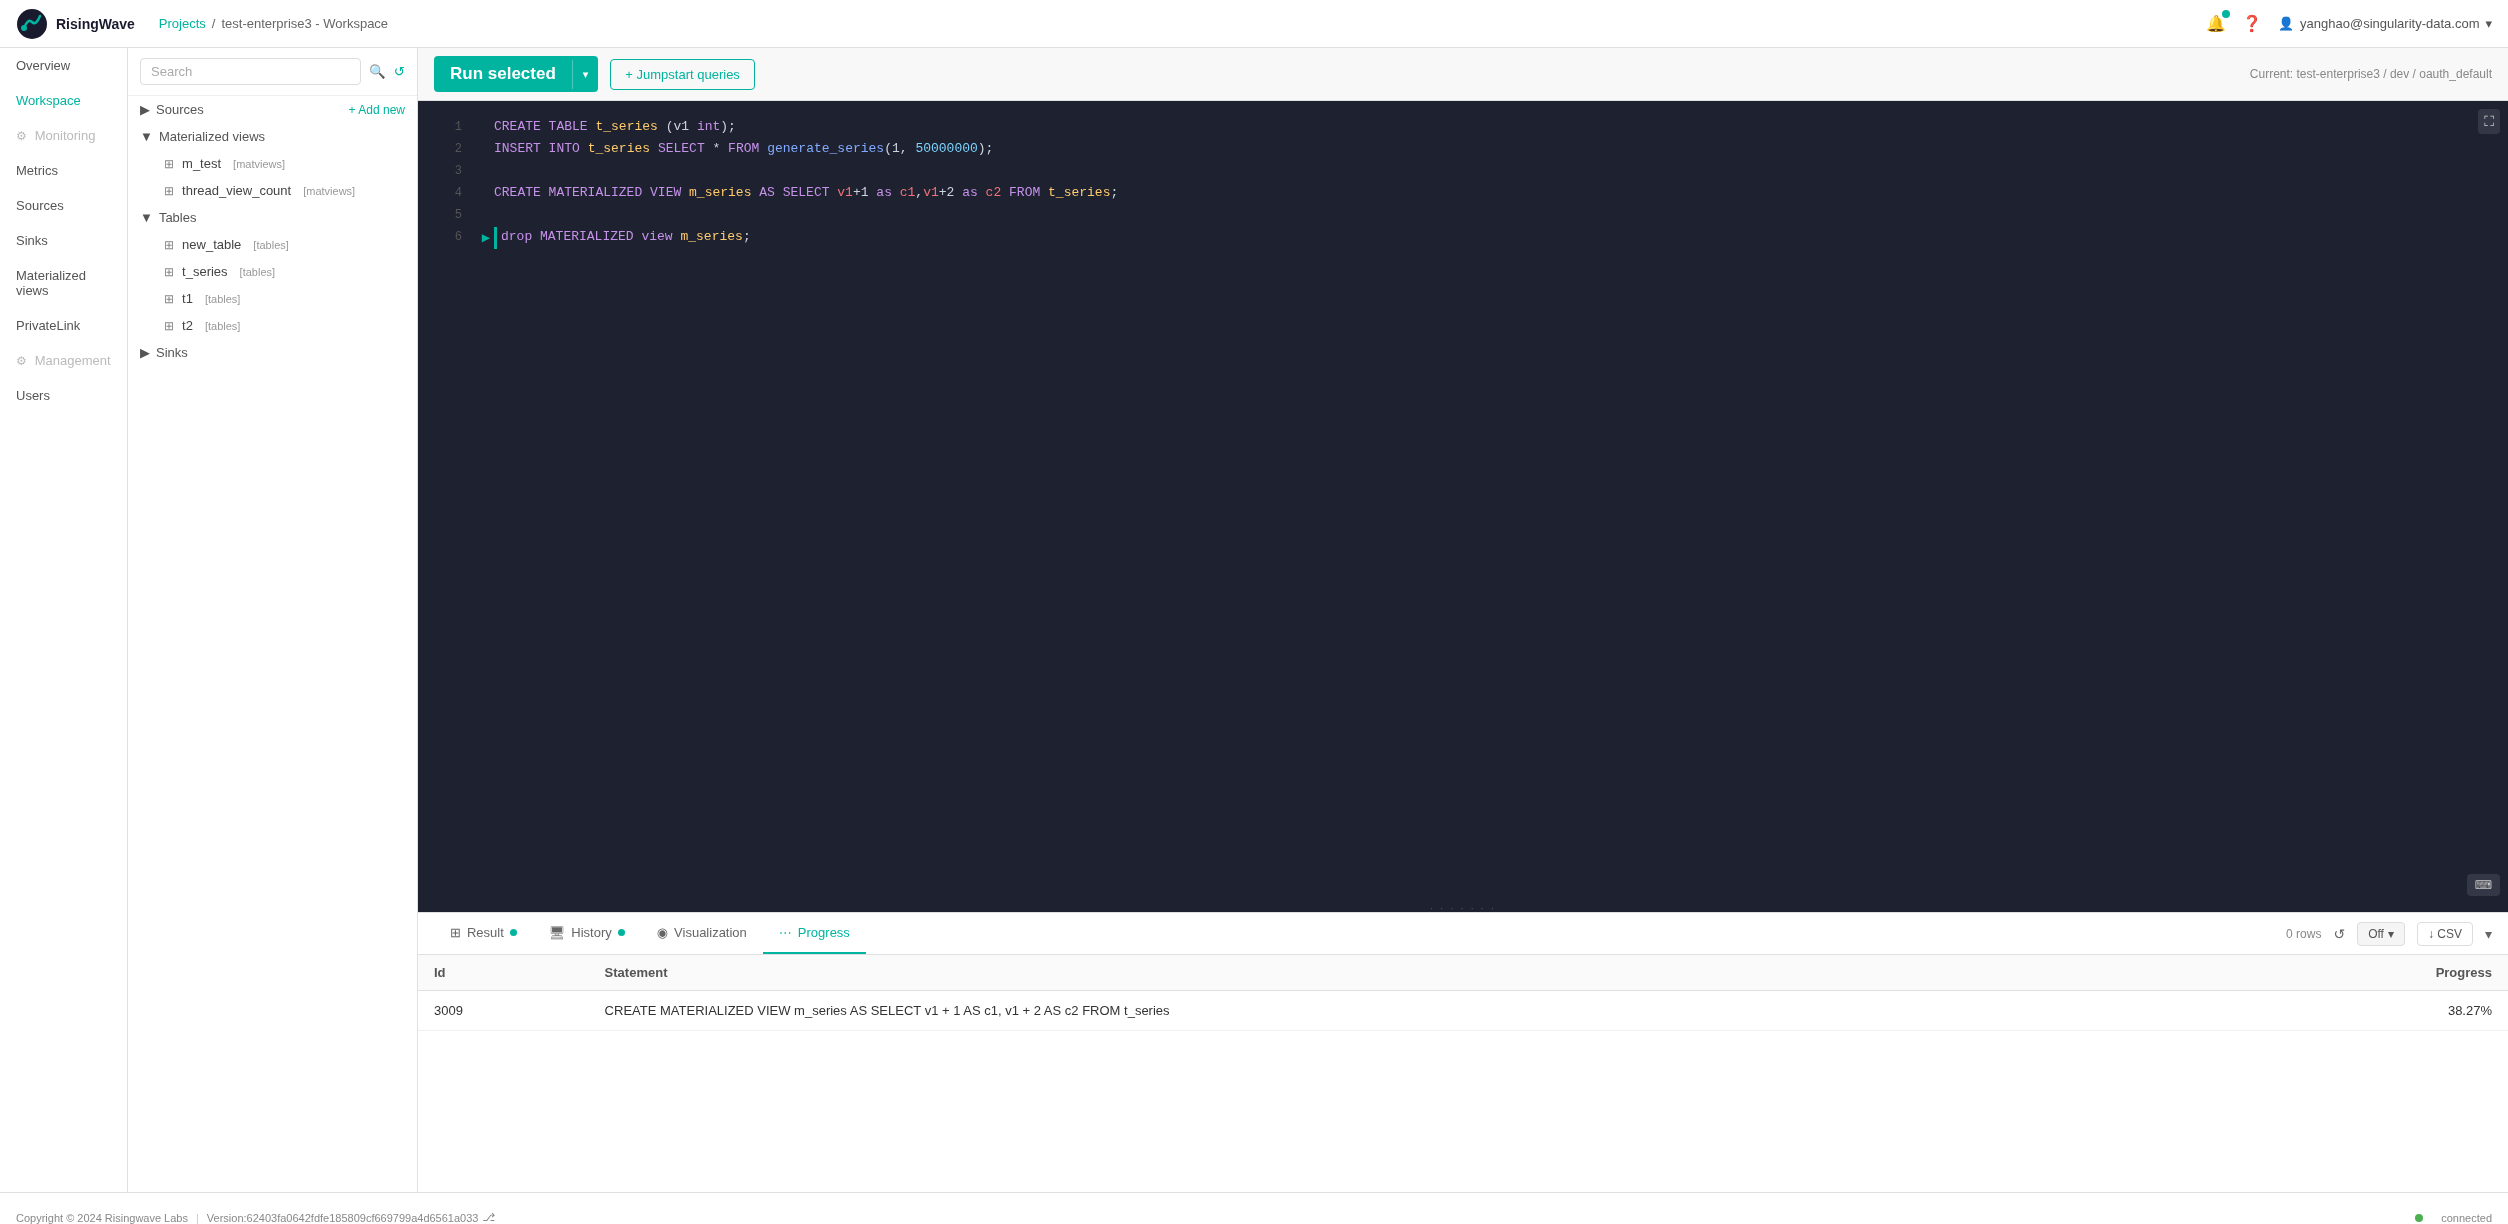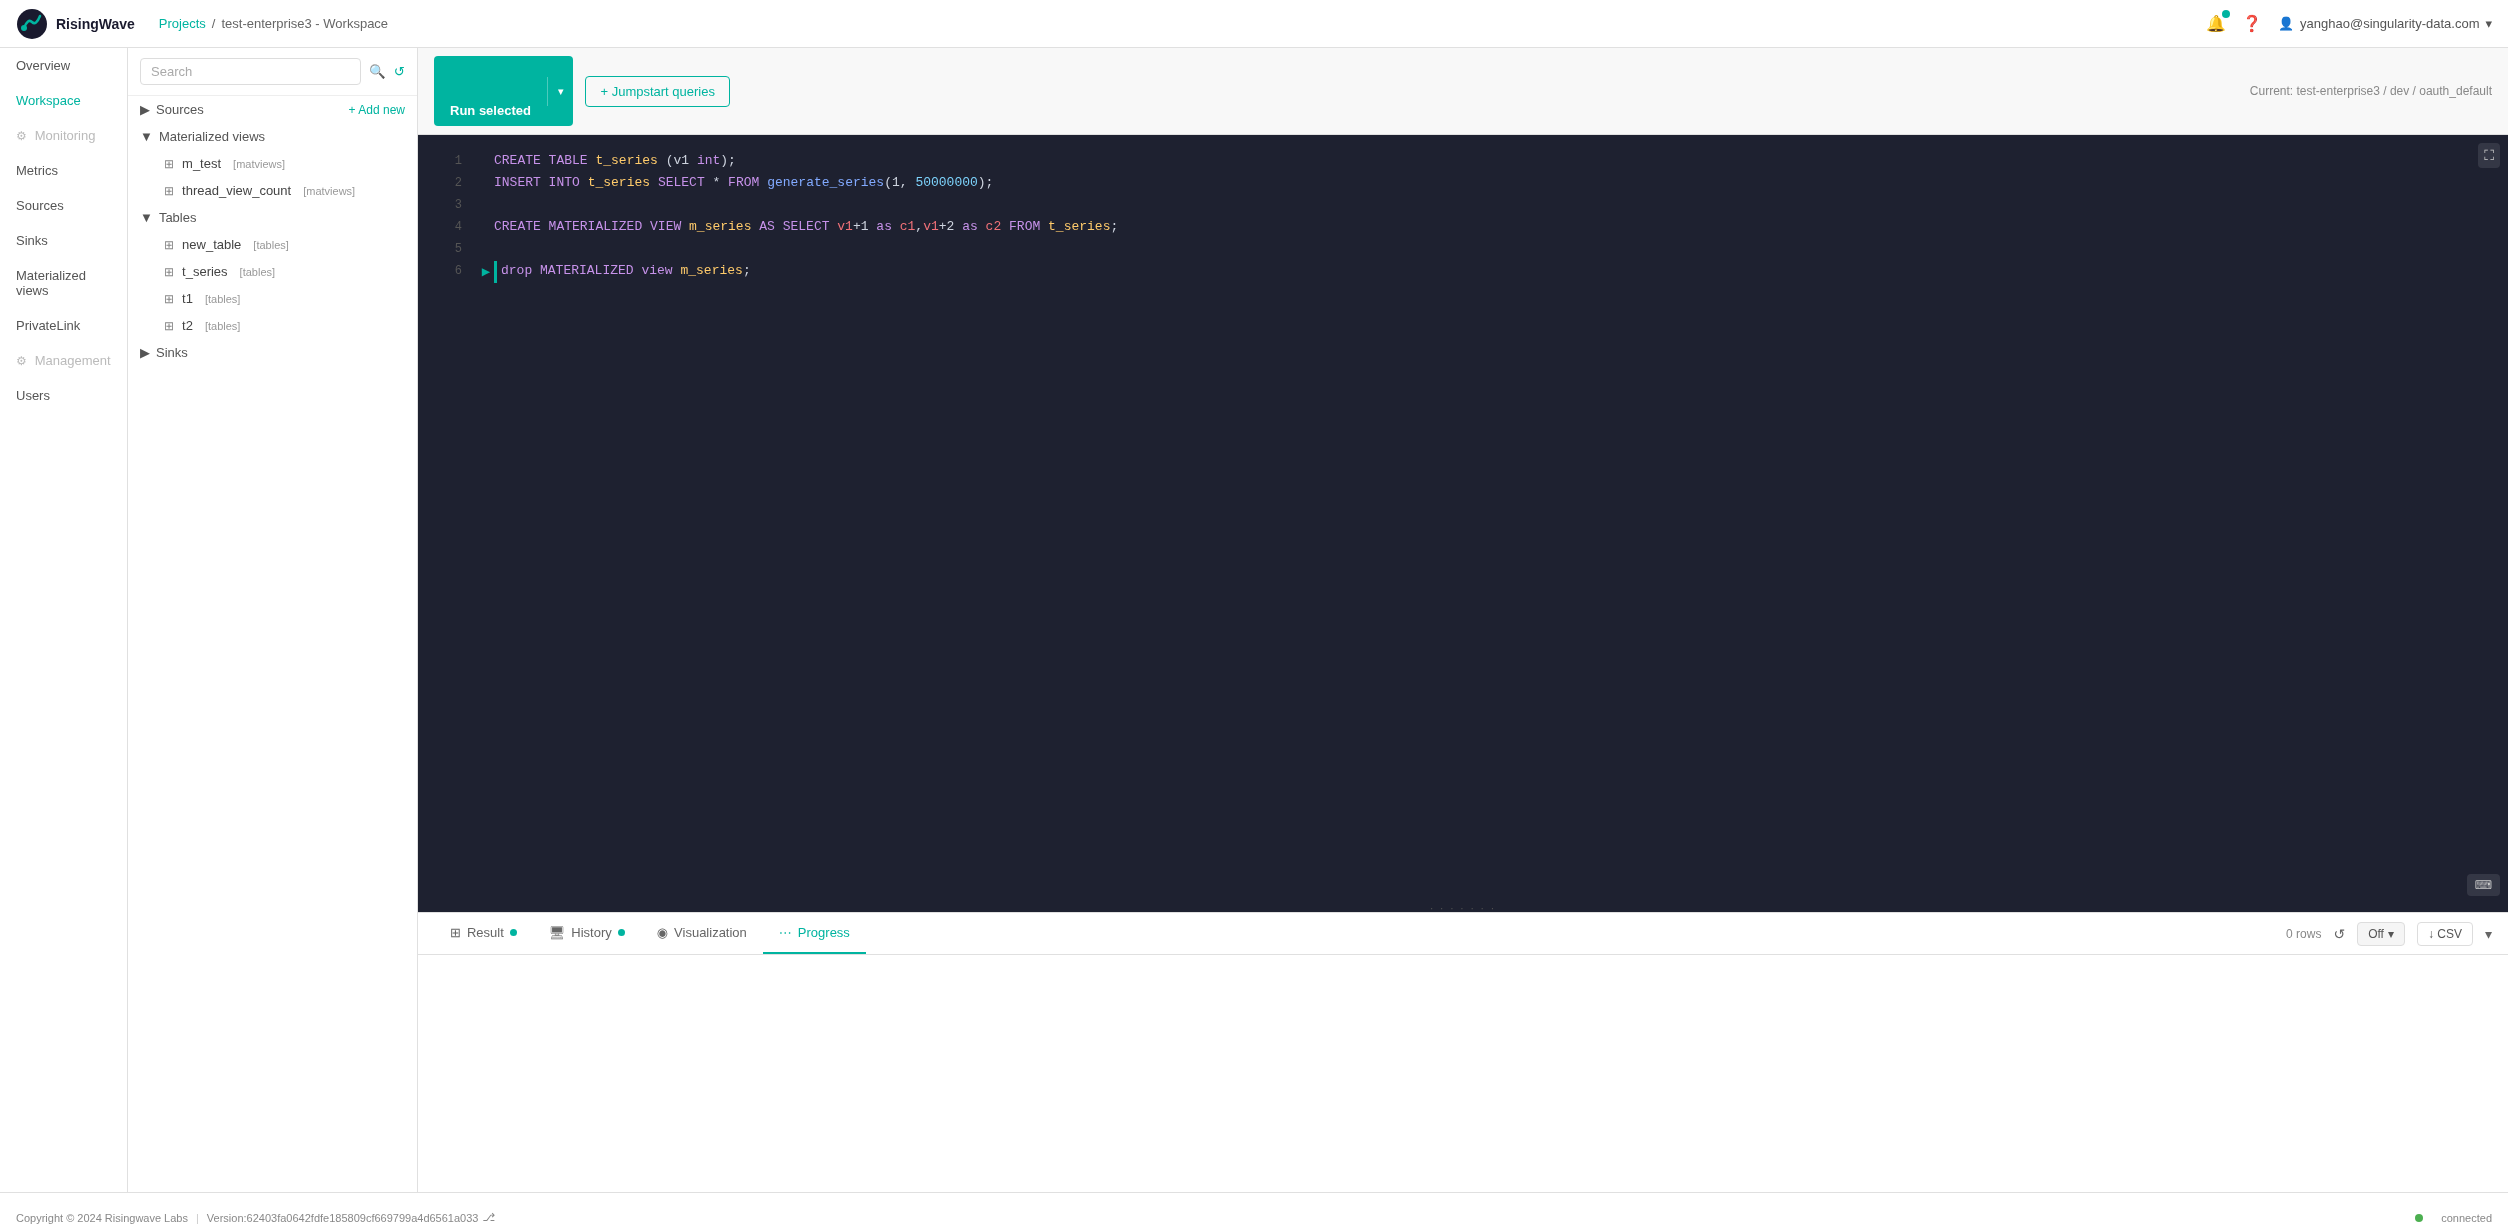--- a/index.html
+++ b/index.html
@@ -32,21 +32,21 @@
     .tree-item { padding: 6px 12px 6px 16px; display: flex; align-items: center; gap: 8px; cursor: pointer; font-size: 13px; color: #444; }
     .tree-item .tag { color: #999; font-size: 11px; margin-left: 4px; }
     .tree-section-header { padding: 6px 12px 6px 12px; display: flex; align-items: center; justify-content: space-between; cursor: pointer; font-size: 13px; color: #555; font-weight: 500; }
     .add-new-btn { color: #00b4a0; font-size: 12px; cursor: pointer; background: none; border: none; }
     .indent-2 { padding-left: 36px; }
 
     
     .editor-area { flex: 1; display: flex; flex-direction: column; overflow: hidden; background: #1e2130; }
     .editor-toolbar { background: #f8f8f8; border-bottom: 1px solid #e0e0e0; padding: 8px 16px; display: flex; align-items: center; gap: 12px; flex-shrink: 0; }
     .run-btn-group { display: flex; align-items: center; background: #00b4a0; border-radius: 4px; color: #fff; }
-    .run-btn { background: none; border: none; color: #fff; padding: 8px 16px; font-size: 13px; font-weight: 600; cursor: pointer; margin-top: 39px; }
+    .run-btn { background: none; border: none; color: #fff; padding: 8px 16px; font-size: 17px; font-weight: 600; cursor: pointer; }
     .run-btn-dropdown { background: none; border: none; border-left: 1px solid rgba(255,255,255,0.3); color: #fff; padding: 8px 10px; cursor: pointer; font-size: 11px; }
     .jumpstart-btn { background: none; border: 1px solid #00b4a0; color: #00b4a0; border-radius: 4px; padding: 7px 14px; font-size: 13px; cursor: pointer; display: flex; align-items: center; gap: 6px; }
     .current-info { margin-left: auto; font-size: 12px; color: #888; }
 
     
     .code-editor { flex: 1; overflow: auto; padding: 16px 0; font-family: 'Courier New', Courier, monospace; font-size: 13px; line-height: 1.6; position: relative; min-height: 0; background: #1e2130; }
     .code-line { display: flex; align-items: flex-start; padding: 0 16px; min-height: 22px; }
     .line-num { width: 28px; text-align: right; color: #555; margin-right: 16px; flex-shrink: 0; user-select: none; font-size: 12px; padding-top: 1px; }
     .line-indicator { width: 16px; flex-shrink: 0; display: flex; align-items: center; justify-content: center; }
     .play-indicator { color: #00b4a0; font-size: 14px; }
@@ -316,20 +316,38 @@
           <button class="refresh-btn">↺</button>
           <button class="off-btn">
             <span>Off</span>
             <span>▾</span>
           </button>
           <button class="csv-btn">↓ CSV</button>
           <button class="more-btn">▾</button>
         </div>
       </div>
 
+      <div class="result-table">
+        <table>
+          <thead>
+            <tr>
+              <th>Id</th>
+              <th>Statement</th>
+              <th style="text-align:right;">Progress</th>
+            </tr>
+          </thead>
+          <tbody>
+            <tr>
+              <td>3009</td>
+              <td>CREATE MATERIALIZED VIEW m_series AS SELECT v1 + 1 AS c1, v1 + 2 AS c2 FROM t_series</td>
+              <td style="text-align:right;">38.27%</td>
+            </tr>
+          </tbody>
+        </table>
+      </div>
     </div>
   </div>
 </div>
 
 <div class="footer">
   <span>Copyright © 2024 Risingwave Labs</span>
   <span style="margin:0 8px;color:#ccc;">|</span>
   <span>Version:</span>
   <span>62403fa0642fdfe185809cf669799a4d6561a033</span>
   <span style="margin-left:4px;">⎇</span>

